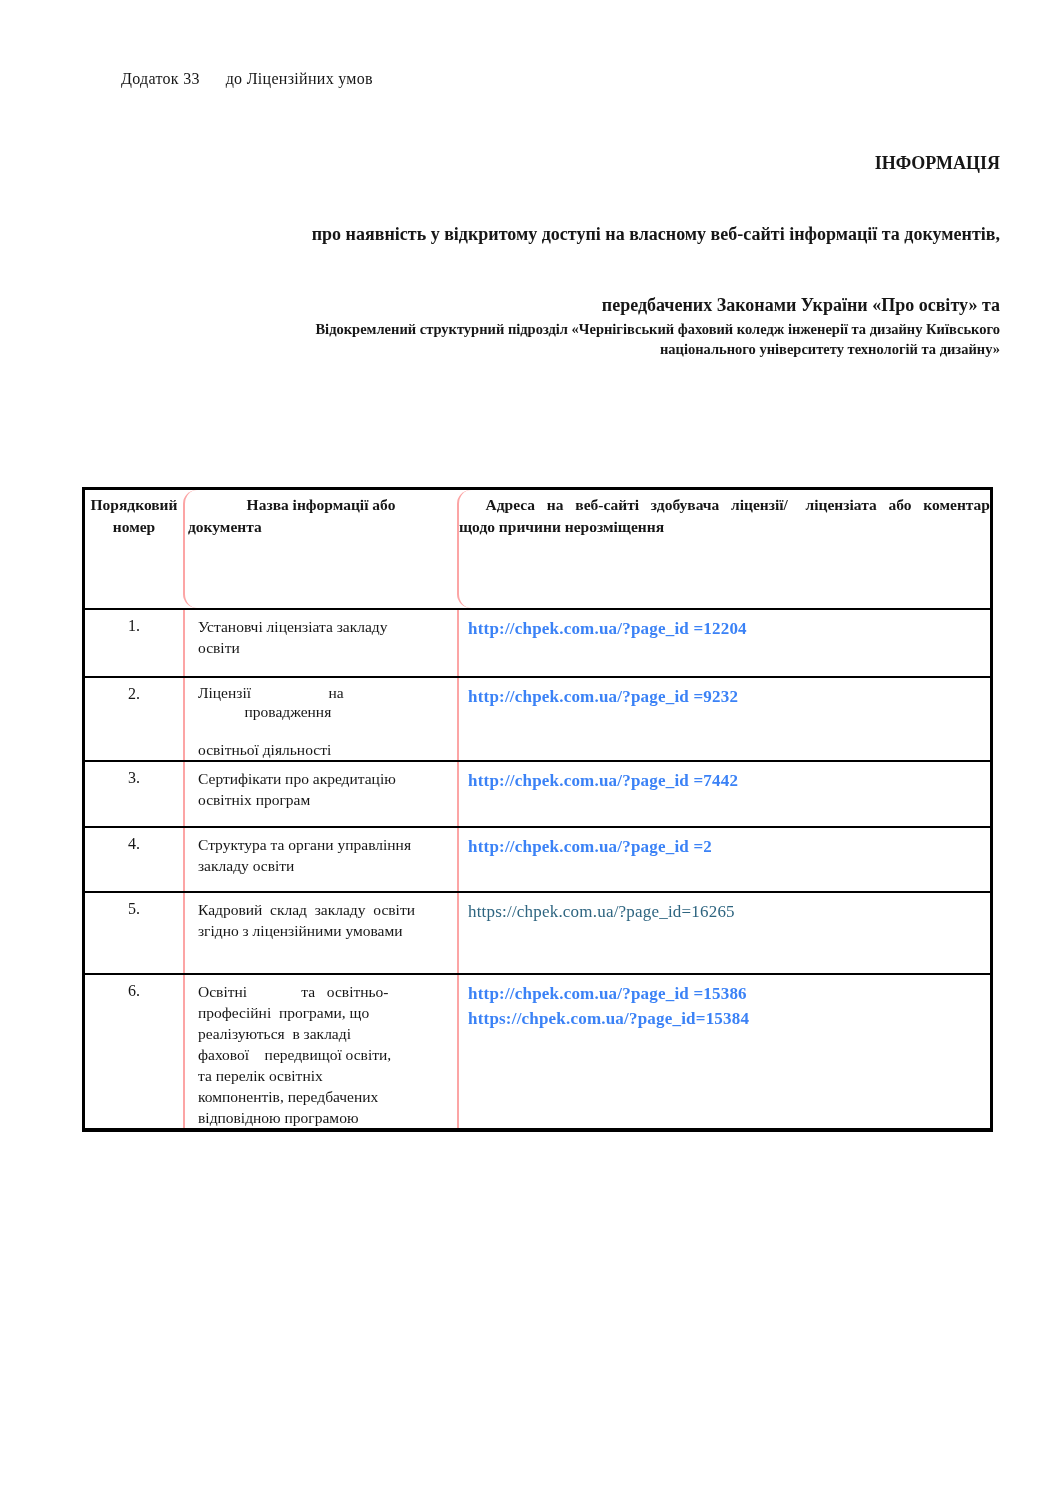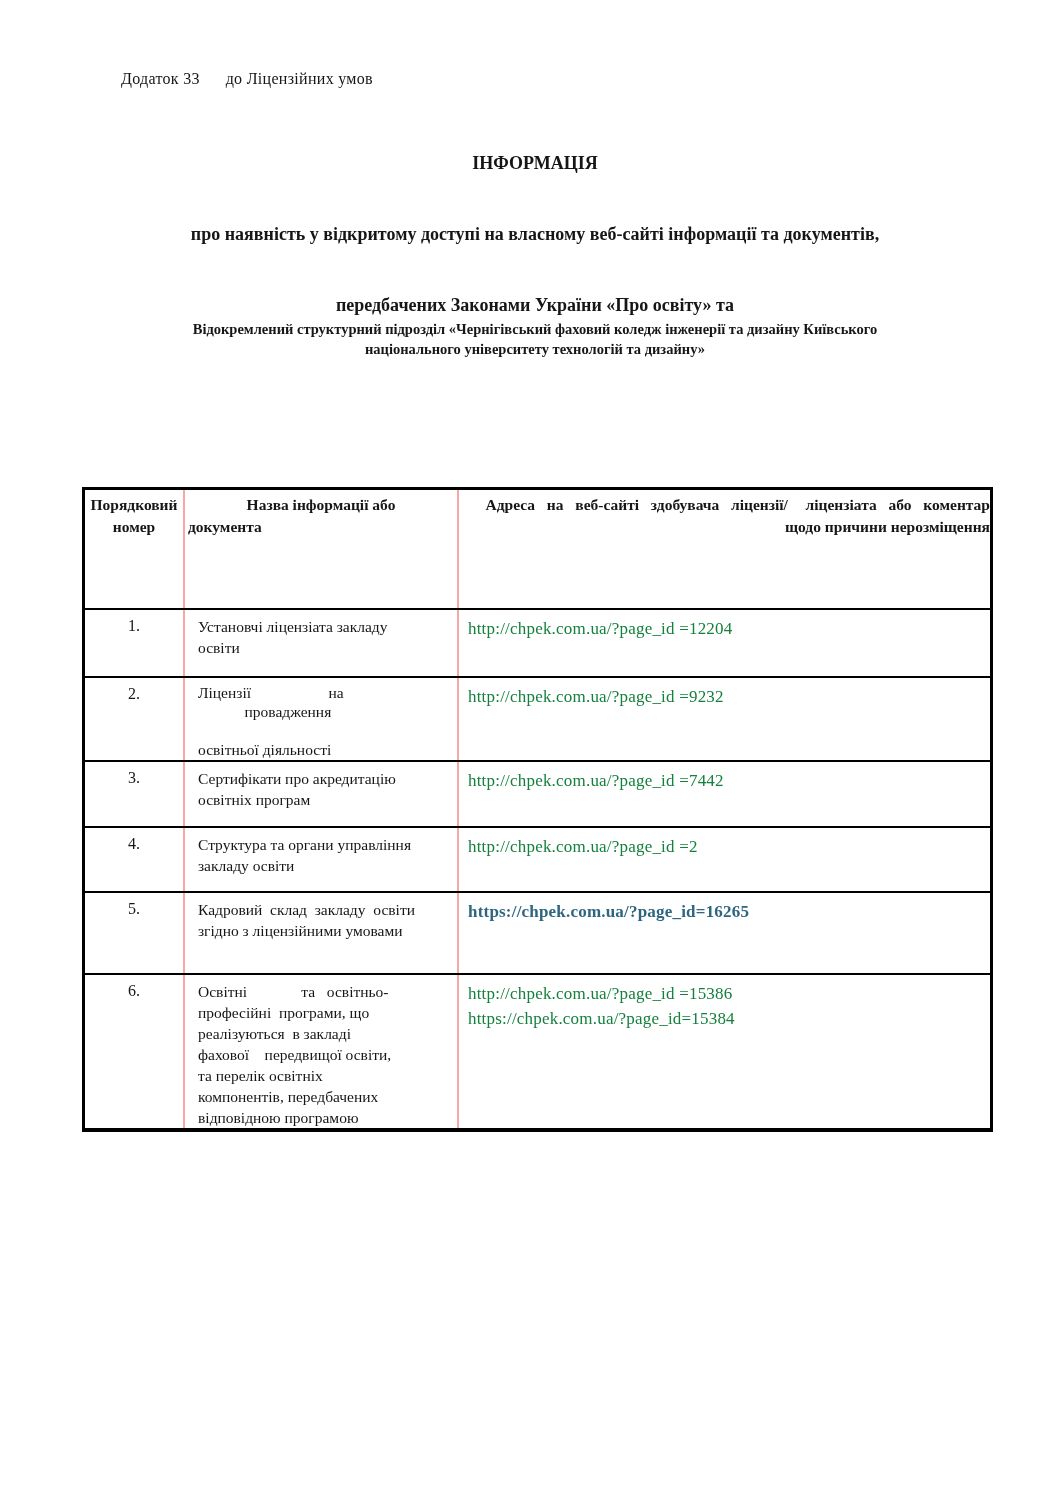--- a/index.html
+++ b/index.html
@@ -23,21 +23,21 @@
     top: 70px;
     font-size: 16px;
     letter-spacing: 0.3px;
   }
 
   .title-block {
     position: absolute;
     left: 70px;
     top: 150px;
     width: 930px;
-    text-align: center;
+    text-align: right;
   }
   .t-main {
     font-weight: bold;
     font-size: 18px;
     line-height: 27px;
   }
   .t-sub {
     font-weight: bold;
     font-size: 18px;
     line-height: 27px;
@@ -75,47 +75,48 @@
   .h3 { height: 64px; }
   .h4 { height: 63px; }
   .h5 { height: 80px; }
   .h6 { height: 153px; }
 
   .hc {
     font-weight: bold;
     font-size: 15.5px;
     line-height: 22px;
     padding-top: 4px;
+    border-radius: 14px;
   }
   .hc1 { text-align: center; }
   .hc2-l1 { text-align: center; }
   .hc2-l2 { text-align: left; padding-left: 3px; }
   .hc3-l1 { text-align: right; word-spacing: 2px; }
-  .hc3-l2 { text-align: right; }
+  .hc3-l2 { text-align: left; }
 
   .num {
     text-align: center;
     font-size: 16px;
     padding-top: 7px;
   }
   .name {
     font-size: 15.5px;
     line-height: 21px;
     padding: 6px 4px 0 13px;
   }
   .r2-name { line-height: 19px; padding-top: 5px; }
   .links { padding: 6px 4px 0 9px; }
   .url {
-    font-weight: normal;
+    font-weight: bold;
     font-size: 17px;
     line-height: 25px;
-    color: #15803d;
+    color: #3b82f6;
     letter-spacing: 0.2px;
   }
-  .url-steel { color: #2e6580; font-weight: bold; }
+  .url-steel { color: #2e6580; font-weight: normal; }
 </style>
 </head>
 <body>
 
 <div class="page">
 
   <div class="annex pre">Додаток 33      до Ліцензійних умов</div>
 
   <div class="title-block">
     <div class="t-main">ІНФОРМАЦІЯ</div>

